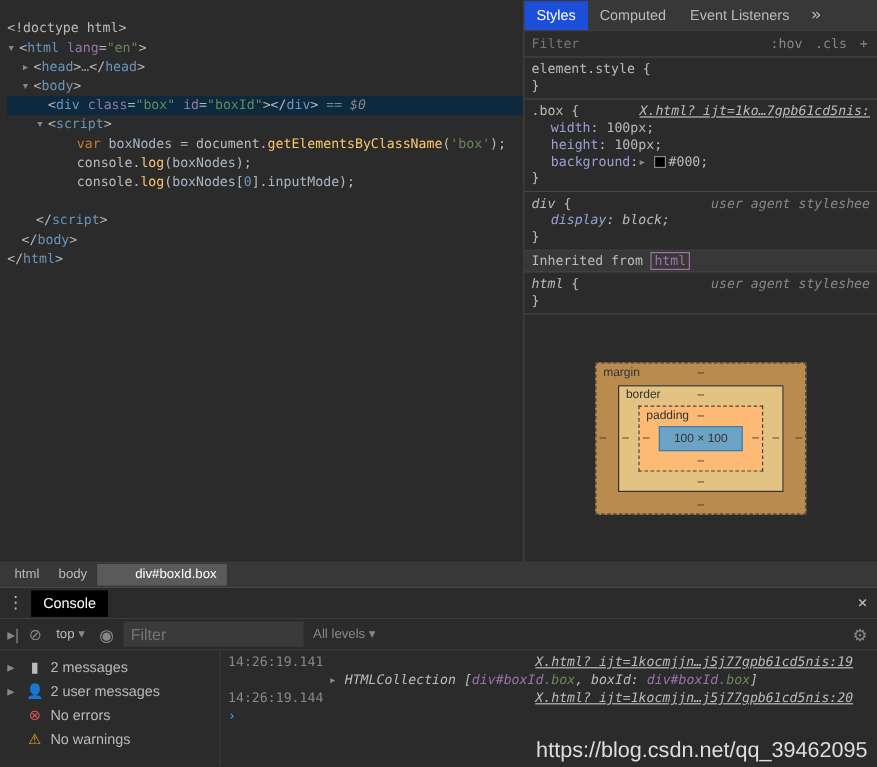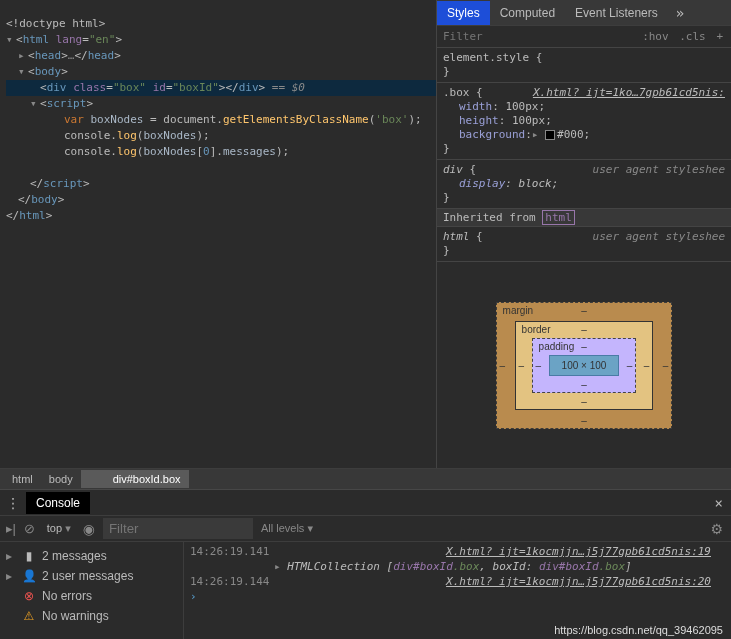--- a/index.html
+++ b/index.html
@@ -48,21 +48,21 @@
 .colorswatch { display: inline-block; width: 10px; height: 10px; border: 1px solid #888; background: #000; vertical-align: middle; margin-right: 2px; }
 .tri-play { color: #888; }
 .inherit-row { background: #383838; padding: 2px 6px; border-bottom: 1px solid #444; }
 .inherit-box { border: 1px solid #9876aa; color: #9876aa; padding: 0 2px; }
 
 .box-model { flex: 1; display: flex; align-items: center; justify-content: center; padding: 10px 0; }
 .bm-margin { border: 1px dashed #3b3b3b; background: #b98b4e; padding: 16px 18px 18px 18px; position: relative; text-align: center; font-family: Arial, sans-serif; font-size: 10px; color: #333; }
 .bm-label-tl { position: absolute; top: 2px; left: 6px; }
 .bm-dash { color: #333; }
 .bm-border { border: 1px solid #333; background: #e3c381; padding: 14px 16px 16px 16px; position: relative; margin-top: 2px; }
-.bm-padding { border: 1px dashed #444; background: #c4b5fd; padding: 14px 16px 16px 16px; position: relative; margin-top: 2px; }
+.bm-padding { border: 1px dashed #444; background: #fdba74; padding: 14px 16px 16px 16px; position: relative; margin-top: 2px; }
 .bm-content { border: 1px solid #4a7ba6; background: #6ba3c5; padding: 4px 12px; color: #333; margin-top: 2px; }
 .bm-side { position: absolute; }
 .bm-top { top: 2px; left: 50%; transform: translateX(-50%); }
 .bm-left { left: 3px; top: 50%; transform: translateY(-50%); }
 .bm-right { right: 3px; top: 50%; transform: translateY(-50%); }
 .bm-bottom { bottom: 2px; left: 50%; transform: translateX(-50%); }
 
 .breadcrumb { background: #383838; border-top: 1px solid #3d3d3d; border-bottom: 1px solid #474747; height: 22px; display: flex; align-items: center; padding: 0 4px; font-family: Arial, sans-serif; font-size: 11px; }
 .bc-item { padding: 3px 8px; color: #bbb; cursor: pointer; }
 .bc-item.active { background: #5a5a5a; color: #fff; padding-left: 32px; }
@@ -94,37 +94,37 @@
 .cm-row { display: flex; padding: 0 6px; position: relative; }
 .cm-time { color: #888; width: 80px; }
 .cm-link { position: absolute; right: 20px; color: #bbb; text-decoration: underline; font-style: italic; }
 .cm-content { padding-left: 90px; }
 .cm-tri { color: #888; }
 .cm-coll { color: #bbb; font-style: italic; }
 .cm-sel1 { color: #9876aa; font-style: italic; }
 .cm-sel2 { color: #6a8759; font-style: italic; }
 .cm-prompt { color: #59a5d8; padding-left: 6px; }
 
-.watermark { position: absolute; right: 8px; bottom: 3px; color: #ddd; font-family: Arial, sans-serif; font-size: 11px; }
+.watermark { position: absolute; right: 8px; bottom: 3px; color: #ddd; font-family: Arial, sans-serif; font-size: 18px; }
 </style>
 </head>
 <body>
 
 <div class="top-wrap">
   <div class="elements-panel">
     <div class="dom-tree">
       <div class="dom-line indent1"><span class="tag-brackets">&lt;!doctype html&gt;</span></div>
       <div class="dom-line indent1"><span class="triangle">▾</span><span class="tag-brackets">&lt;</span><span class="tag-name">html</span> <span class="attr-name">lang</span>=<span class="attr-val">"en"</span><span class="tag-brackets">&gt;</span></div>
       <div class="dom-line indent2"><span class="triangle">▸</span><span class="tag-brackets">&lt;</span><span class="tag-name">head</span><span class="tag-brackets">&gt;</span><span class="ellipsis">…</span><span class="tag-brackets">&lt;/</span><span class="tag-name">head</span><span class="tag-brackets">&gt;</span></div>
       <div class="dom-line indent2"><span class="triangle">▾</span><span class="tag-brackets">&lt;</span><span class="tag-name">body</span><span class="tag-brackets">&gt;</span></div>
       <div class="dom-line indent3 sel-line"><span style="display:inline-block;width:10px;"></span><span class="tag-brackets">&lt;</span><span class="tag-name">div</span> <span class="attr-name">class</span>=<span class="attr-val">"box"</span> <span class="attr-name">id</span>=<span class="attr-val">"boxId"</span><span class="tag-brackets">&gt;&lt;/</span><span class="tag-name">div</span><span class="tag-brackets">&gt;</span> <span class="eq0">== $0</span></div>
       <div class="dom-line indent3"><span class="triangle">▾</span><span class="tag-brackets">&lt;</span><span class="tag-name">script</span><span class="tag-brackets">&gt;</span></div>
       <div class="dom-line indent5"><span class="kw">var</span> <span class="varname">boxNodes</span><span> = </span><span class="obj">document</span><span class="dot">.</span><span class="method">getElementsByClassName</span>(<span class="str">'box'</span>);</div>
       <div class="dom-line indent5"><span class="obj">console</span><span class="dot">.</span><span class="method">log</span>(<span class="varname">boxNodes</span>);</div>
-      <div class="dom-line indent5"><span class="obj">console</span><span class="dot">.</span><span class="method">log</span>(<span class="varname">boxNodes</span>[<span class="num">0</span>].<span class="varname">messages</span>);</div>
+      <div class="dom-line indent5"><span class="obj">console</span><span class="dot">.</span><span class="method">log</span>(<span class="varname">boxNodes</span>[<span class="num">0</span>].<span class="varname">inputMode</span>);</div>
       <div class="dom-line indent5">&nbsp;</div>
       <div class="dom-line indent3"><span class="tag-brackets">&lt;/</span><span class="tag-name">script</span><span class="tag-brackets">&gt;</span></div>
       <div class="dom-line indent2"><span class="tag-brackets">&lt;/</span><span class="tag-name">body</span><span class="tag-brackets">&gt;</span></div>
       <div class="dom-line indent1"><span class="tag-brackets">&lt;/</span><span class="tag-name">html</span><span class="tag-brackets">&gt;</span></div>
     </div>
   </div>
 
   <div class="styles-panel">
     <div class="styles-tabs">
       <div class="styles-tab active">Styles</div>

